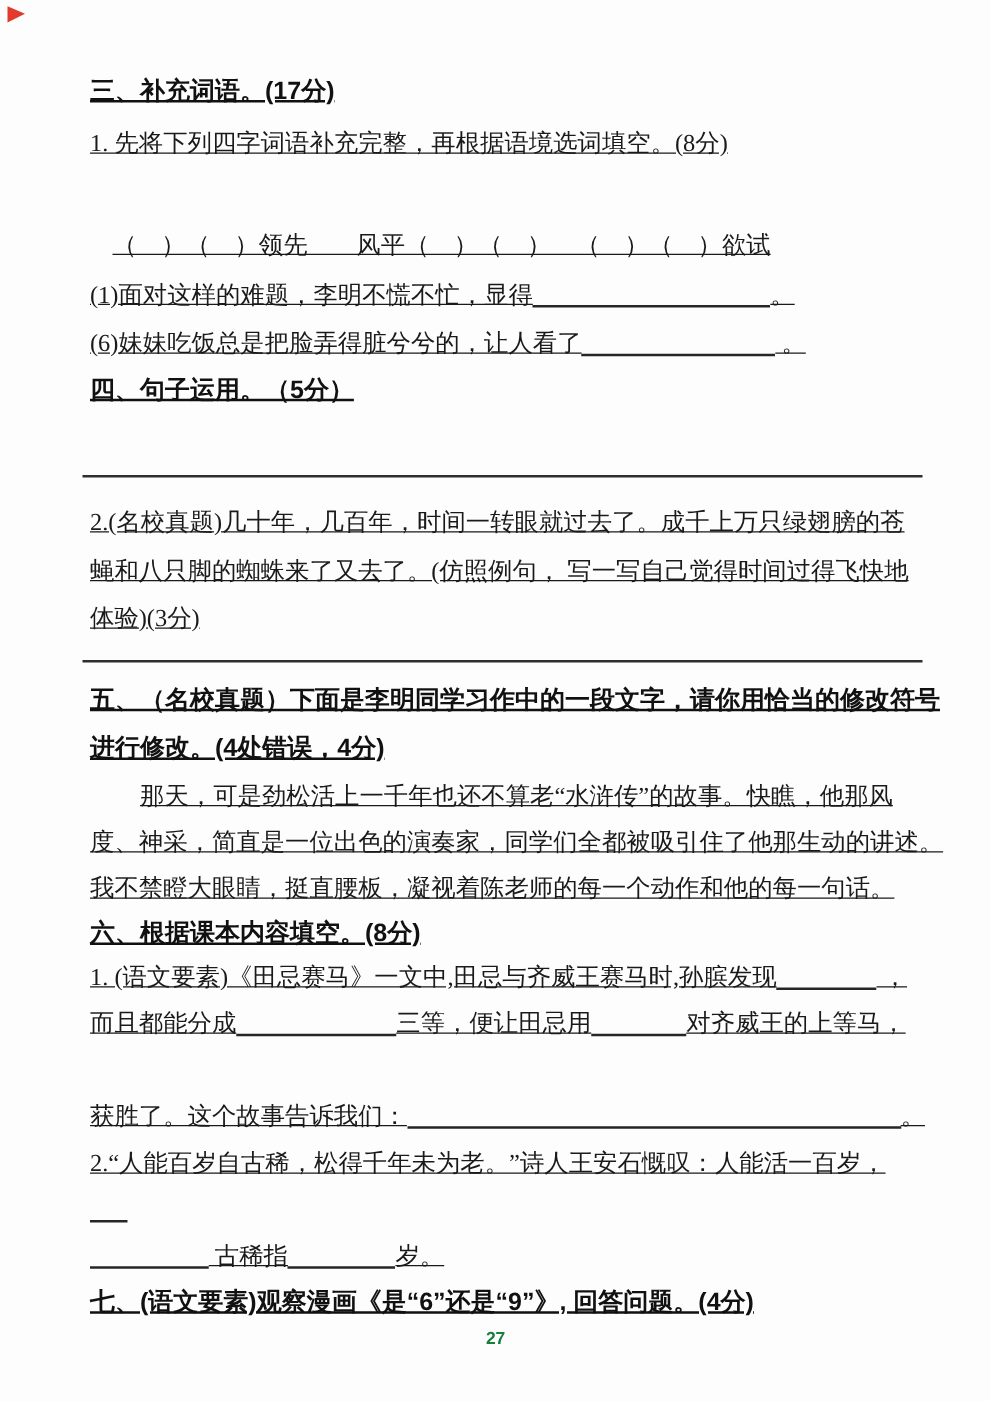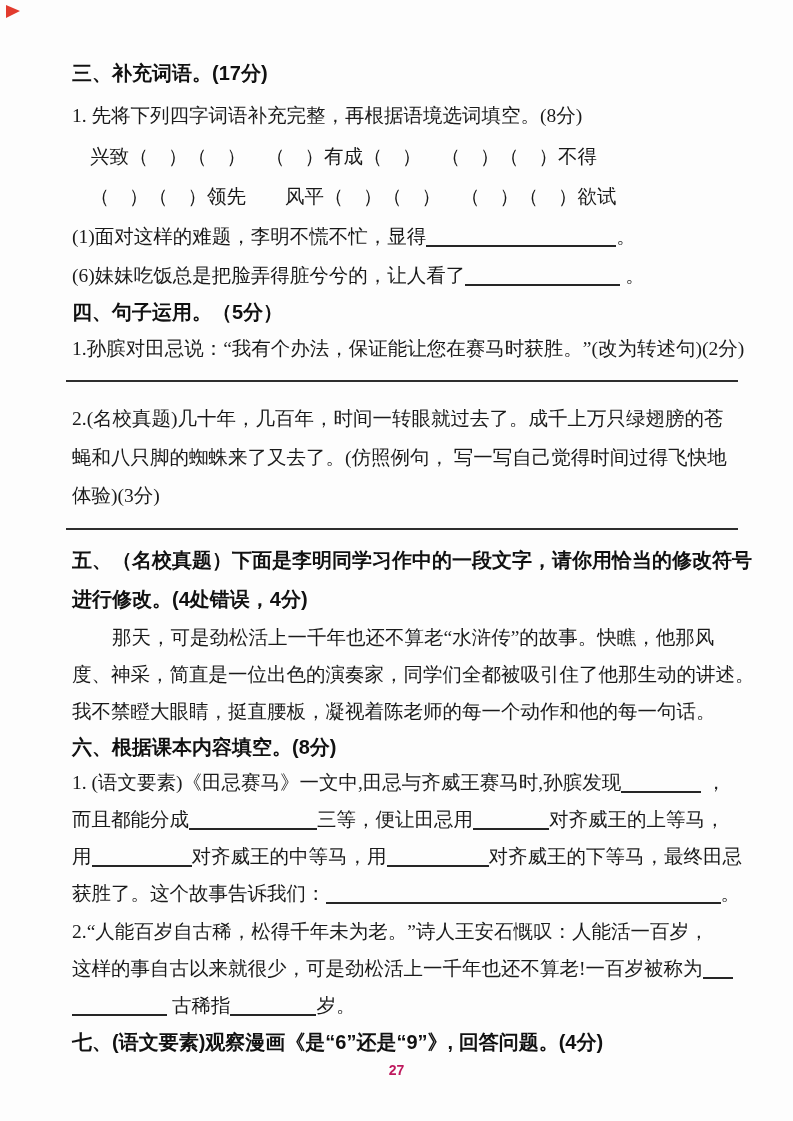--- a/index.html
+++ b/index.html
@@ -4,21 +4,21 @@
 <style>
   html,body { margin:0; padding:0; }
   body { width:793px; height:1121px; background:#ffffff; }
   .page {
     position:relative; width:793px; height:1121px; background:#fdfdfd;
     overflow:hidden;
   }
   .ln {
     position:absolute; left:72px; white-space:pre;
     font-family:"Liberation Serif","DejaVu Serif",serif;
-    font-size:19.5px; line-height:26px; color:#1a1a1a;
+    font-size:19.5px; line-height:26px; color:#1a1a1a;text-decoration:underline;
   }
   .h {
     font-family:"Liberation Sans","DejaVu Sans",sans-serif;
     font-weight:700; font-size:20px; color:#111111;
   }
   .blank {
     display:inline-block; height:12px; vertical-align:-4px;
     border-bottom:2px solid #262626;
   }
   .rule {
@@ -27,66 +27,63 @@
   }
   .corner {
     position:absolute; top:5px; left:6px; width:0; height:0;
     border-left:14px solid #e23b2e;
     border-top:6px solid transparent;
     border-bottom:7px solid transparent;
   }
   .pagenum {
     position:absolute; left:0; width:793px; text-align:center;
     font-family:"Liberation Sans","DejaVu Sans",sans-serif;
-    font-size:14px; font-weight:700; color:#be185d;
+    font-size:14px; font-weight:700; color:#15803d;
   }
 </style>
 </head>
 <body>
 
 <div class="page">
 
   <div class="corner"></div>
 
   <div class="ln h" style="top:60px">三、补充词语。(17分)</div>
   <div class="ln" style="top:103px">1. 先将下列四字词语补充完整，再根据语境选词填空。(8分)</div>
-  <div class="ln" style="top:144px;left:90px">兴致（　）（　）　（　）有成（　）　（　）（　）不得</div>
   <div class="ln" style="top:184px;left:90px">（　）（　）领先　　风平（　）（　）　（　）（　）欲试</div>
 
   <div class="ln" style="top:224px"><span>(1)面对这样的难题，李明不慌不忙，显得</span><span class="blank" style="width:190px"></span><span>。</span></div>
 
   <div class="ln" style="top:263px"><span>(6)妹妹吃饭总是把脸弄得脏兮兮的，让人看了</span><span class="blank" style="width:155px"></span><span> 。</span></div>
 
   <div class="ln h" style="top:299px">四、句子运用。（5分）</div>
-  <div class="ln" style="top:336px">1.孙膑对田忌说：“我有个办法，保证能让您在赛马时获胜。”(改为转述句)(2分)</div>
   <div class="rule" style="top:380px"></div>
   <div class="ln" style="top:406px">2.(名校真题)几十年，几百年，时间一转眼就过去了。成千上万只绿翅膀的苍</div>
   <div class="ln" style="top:445px">蝇和八只脚的蜘蛛来了又去了。(仿照例句， 写一写自己觉得时间过得飞快地</div>
   <div class="ln" style="top:483px">体验)(3分)</div>
   <div class="rule" style="top:528px"></div>
 
   <div class="ln h" style="top:547px">五、（名校真题）下面是李明同学习作中的一段文字，请你用恰当的修改符号</div>
   <div class="ln h" style="top:586px">进行修改。(4处错误，4分)</div>
   <div class="ln" style="top:625px;left:112px">那天，可是劲松活上一千年也还不算老“水浒传”的故事。快瞧，他那风</div>
   <div class="ln" style="top:662px">度、神采，简直是一位出色的演奏家，同学们全都被吸引住了他那生动的讲述。</div>
   <div class="ln" style="top:699px">我不禁瞪大眼睛，挺直腰板，凝视着陈老师的每一个动作和他的每一句话。</div>
 
   <div class="ln h" style="top:734px">六、根据课本内容填空。(8分)</div>
 
   <div class="ln" style="top:770px"><span>1. (语文要素)《田忌赛马》一文中,田忌与齐威王赛马时,孙膑发现</span><span class="blank" style="width:80px"></span><span> ，</span></div>
 
   <div class="ln" style="top:807px"><span>而且都能分成</span><span class="blank" style="width:128px"></span><span>三等，便让田忌用</span><span class="blank" style="width:76px"></span><span>对齐威王的上等马，</span></div>
 
-  <div class="ln" style="top:844px"><span>用</span><span class="blank" style="width:100px"></span><span>对齐威王的中等马，用</span><span class="blank" style="width:102px"></span><span>对齐威王的下等马，最终田忌</span></div>
 
   <div class="ln" style="top:881px"><span>获胜了。这个故事告诉我们：</span><span class="blank" style="width:395px"></span><span>。</span></div>
 
   <div class="ln" style="top:919px">2.“人能百岁自古稀，松得千年未为老。”诗人王安石慨叹：人能活一百岁，</div>
 
-  <div class="ln" style="top:956px"><span>这样的事自古以来就很少，可是劲松活上一千年也还不算老!一百岁被称为</span><span class="blank" style="width:30px"></span></div>
+  <div class="ln" style="top:956px"><span class="blank" style="width:30px"></span></div>
 
   <div class="ln" style="top:993px"><span class="blank" style="width:95px"></span><span> 古稀指</span><span class="blank" style="width:86px"></span><span>岁。</span></div>
 
   <div class="ln h" style="top:1029px">七、(语文要素)观察漫画《是“6”还是“9”》, 回答问题。(4分)</div>
 
   <div class="pagenum" style="top:1062px">27</div>
 
 </div>
 
 </body></html>

